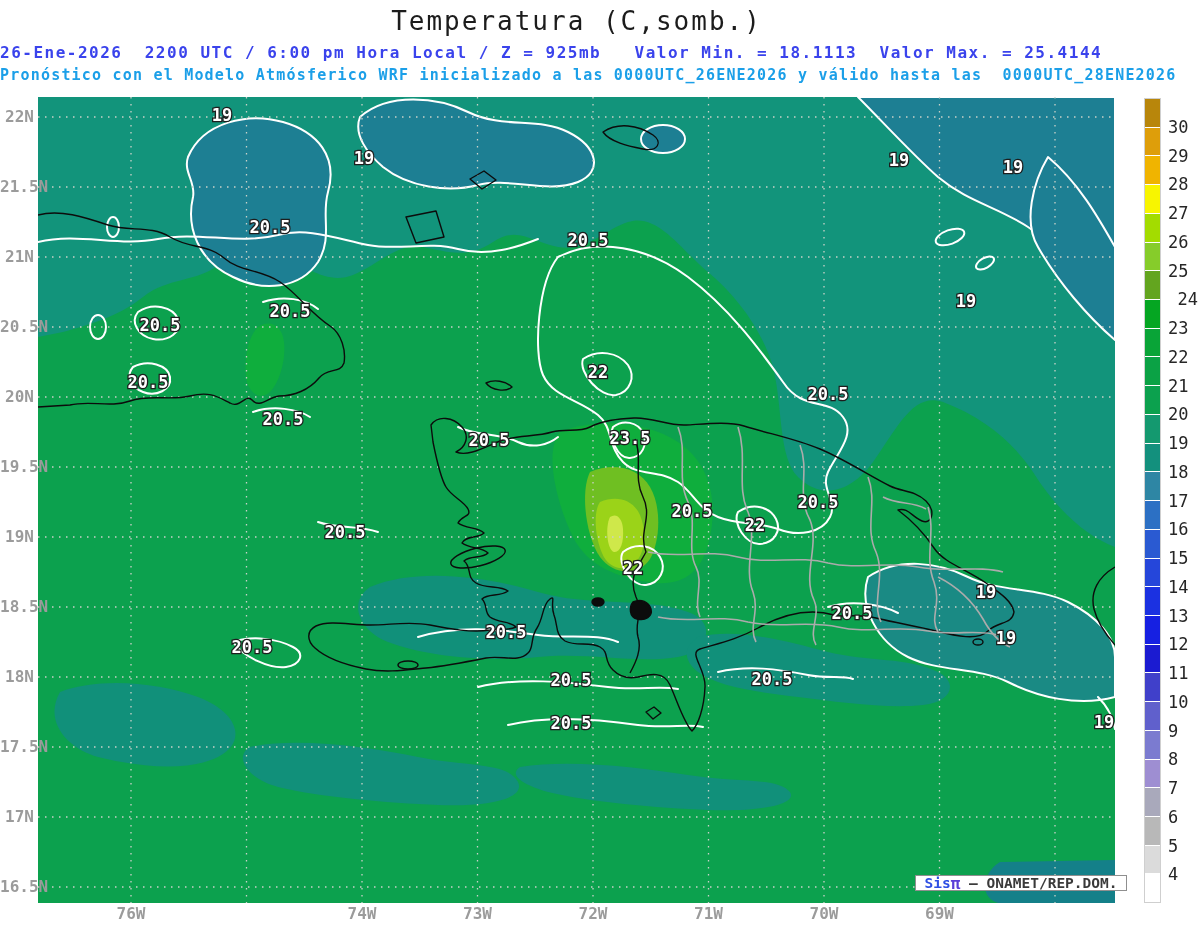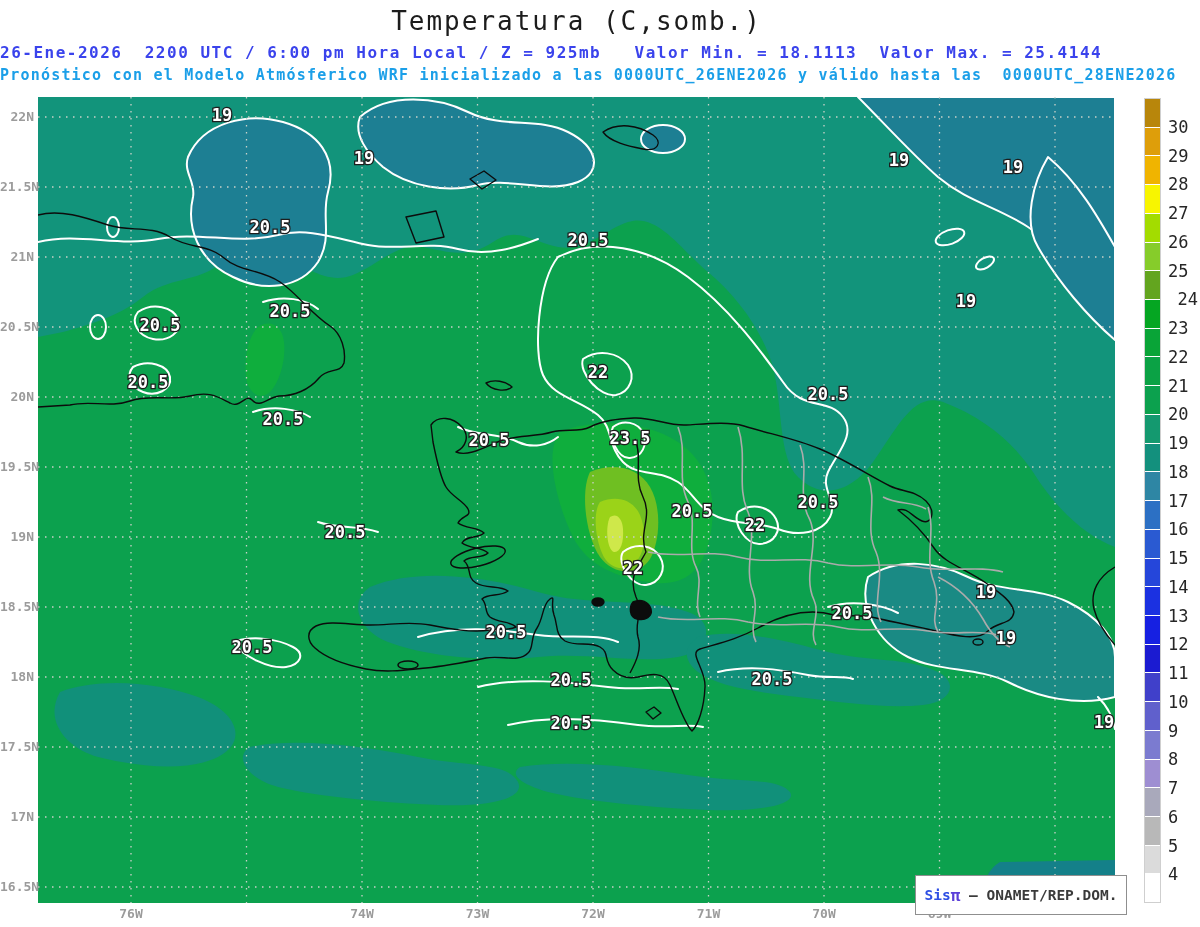--- a/index.html
+++ b/index.html
@@ -5,29 +5,29 @@
   html,body{margin:0;padding:0;background:#fff;}
   .page{position:relative;width:1200px;height:927px;background:#fff;overflow:hidden;
         font-family:"DejaVu Sans Mono","Liberation Mono",monospace;}
   .abs{position:absolute;}
   .title{left:0;top:6px;width:1153px;text-align:center;font-size:26px;letter-spacing:2px;
          color:#1c1c1c;white-space:pre;}
   .sub{left:0;top:0;width:1190px;text-align:left;white-space:pre;font-weight:bold;}
   .sub1{top:43px;font-size:16px;letter-spacing:1.5px;color:#3a43ec;}
   .sub2{top:66px;font-size:15px;letter-spacing:1.2px;color:#1b9fe8;}
   .map-wrap{left:38px;top:97px;width:1077px;height:806px;}
-  .axis-label{position:absolute;color:#9b9b9b;font-size:13px;font-weight:bold;line-height:18px;}
+  .axis-label{position:absolute;color:#9b9b9b;font-size:16px;font-weight:bold;line-height:18px;}
   .lat{width:34px;text-align:right;left:0;}
   .lon{width:60px;text-align:center;top:905px;}
   .colorbar{left:1144px;top:98px;width:17px;height:805px;display:flex;flex-direction:column;
             border:1px solid #cfcfcf;box-sizing:border-box;}
   .cbar-cell{flex:1;border-top:1px solid #fff;}
   .cbar-cell:first-child{border-top:none;}
   .cbar-label{position:absolute;left:1168px;width:30px;font-size:17px;color:#262626;line-height:18px;}
-  .sispi{left:915px;top:875px;width:212px;height:40px;background:#fff;border:1px solid #8f8f8f;
+  .sispi{left:915px;top:875px;width:212px;height:16px;background:#fff;border:1px solid #8f8f8f;
          box-sizing:border-box;display:flex;align-items:center;justify-content:center;
          font-size:14.5px;font-weight:bold;white-space:pre;z-index:5;}
   .sispi .sis{color:#2e4fe4;}
   .sispi .pi{color:#5b3fd8;font-size:16px;}
   .sispi .org{color:#3a3a3a;}
   svg text.clabel{font-family:"DejaVu Sans Mono","Liberation Mono",monospace;font-size:17px;
        font-weight:bold;fill:#fff;stroke:#1d1d1d;stroke-width:2.6px;paint-order:stroke;
        text-anchor:middle;}
   .gridline{stroke:#c9d1c9;stroke-width:1.3;stroke-dasharray:1.5 5.5;fill:none;}
 </style>

